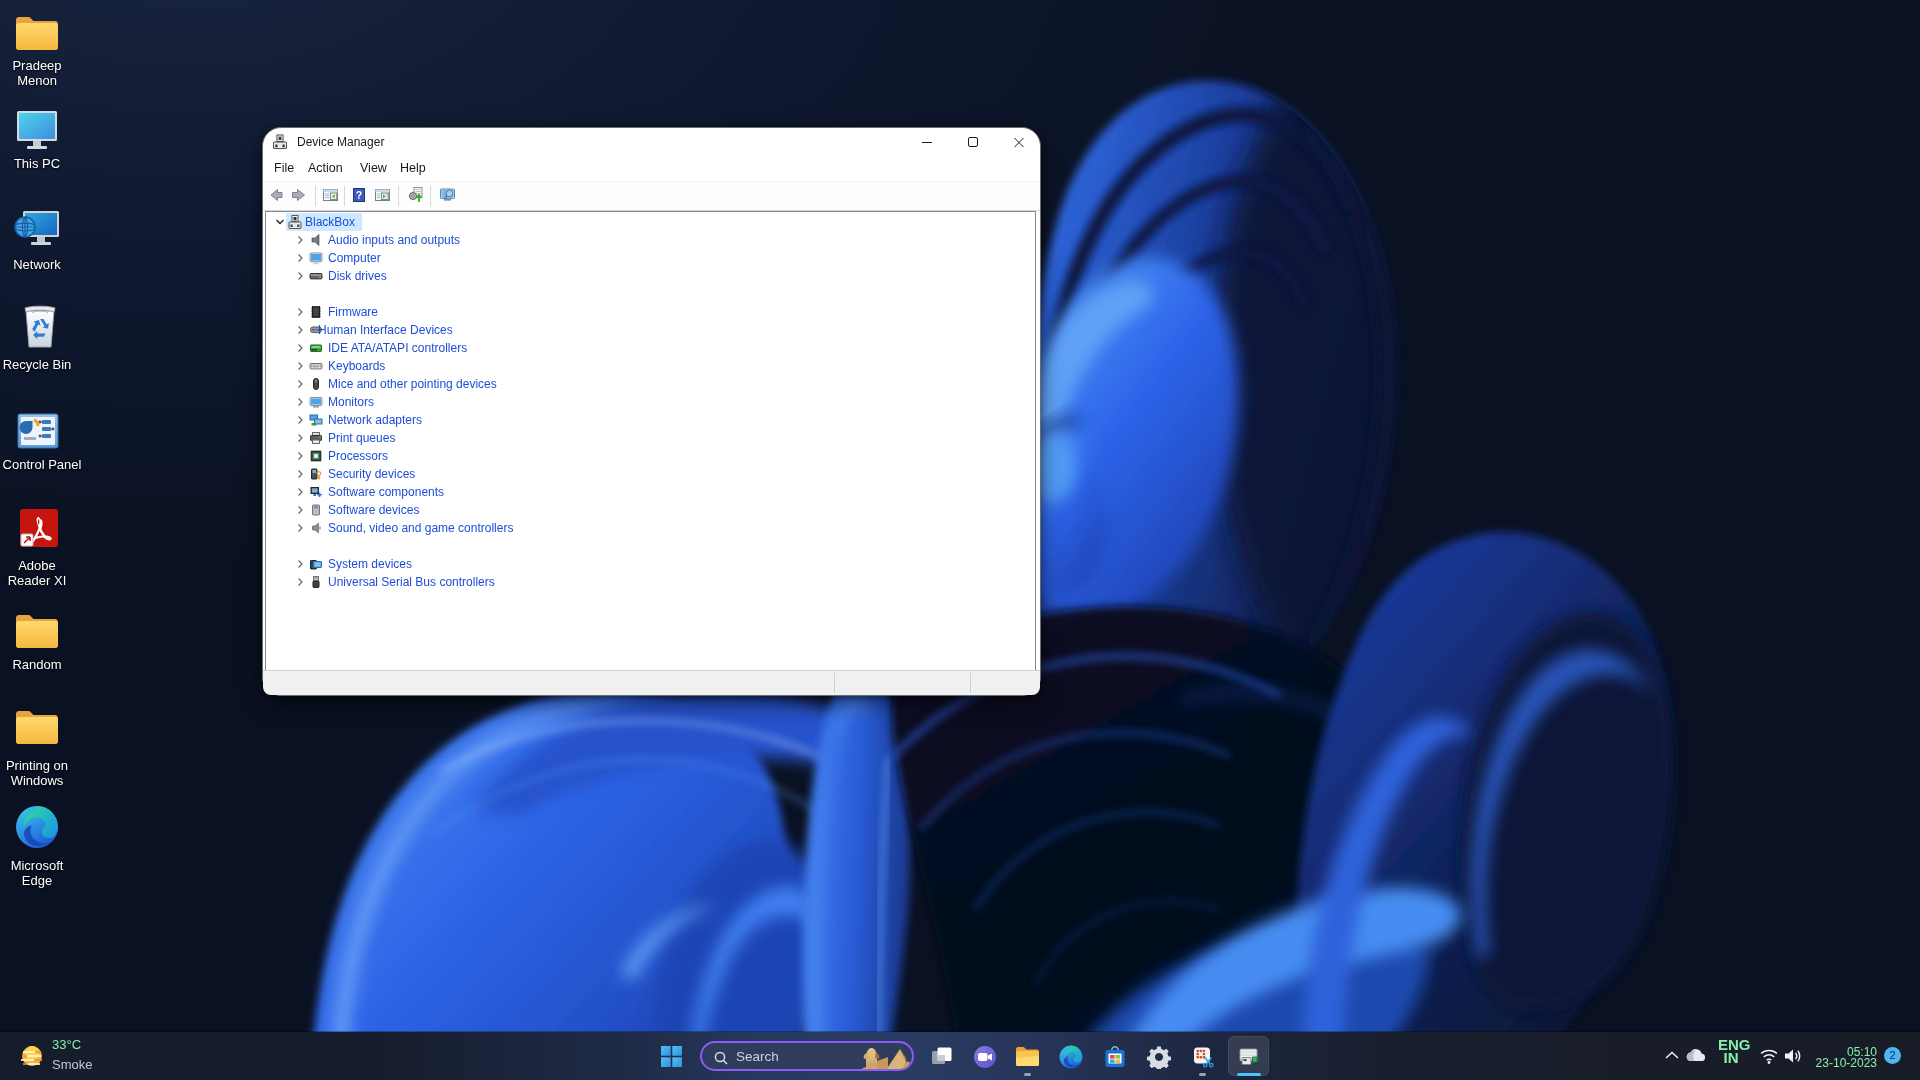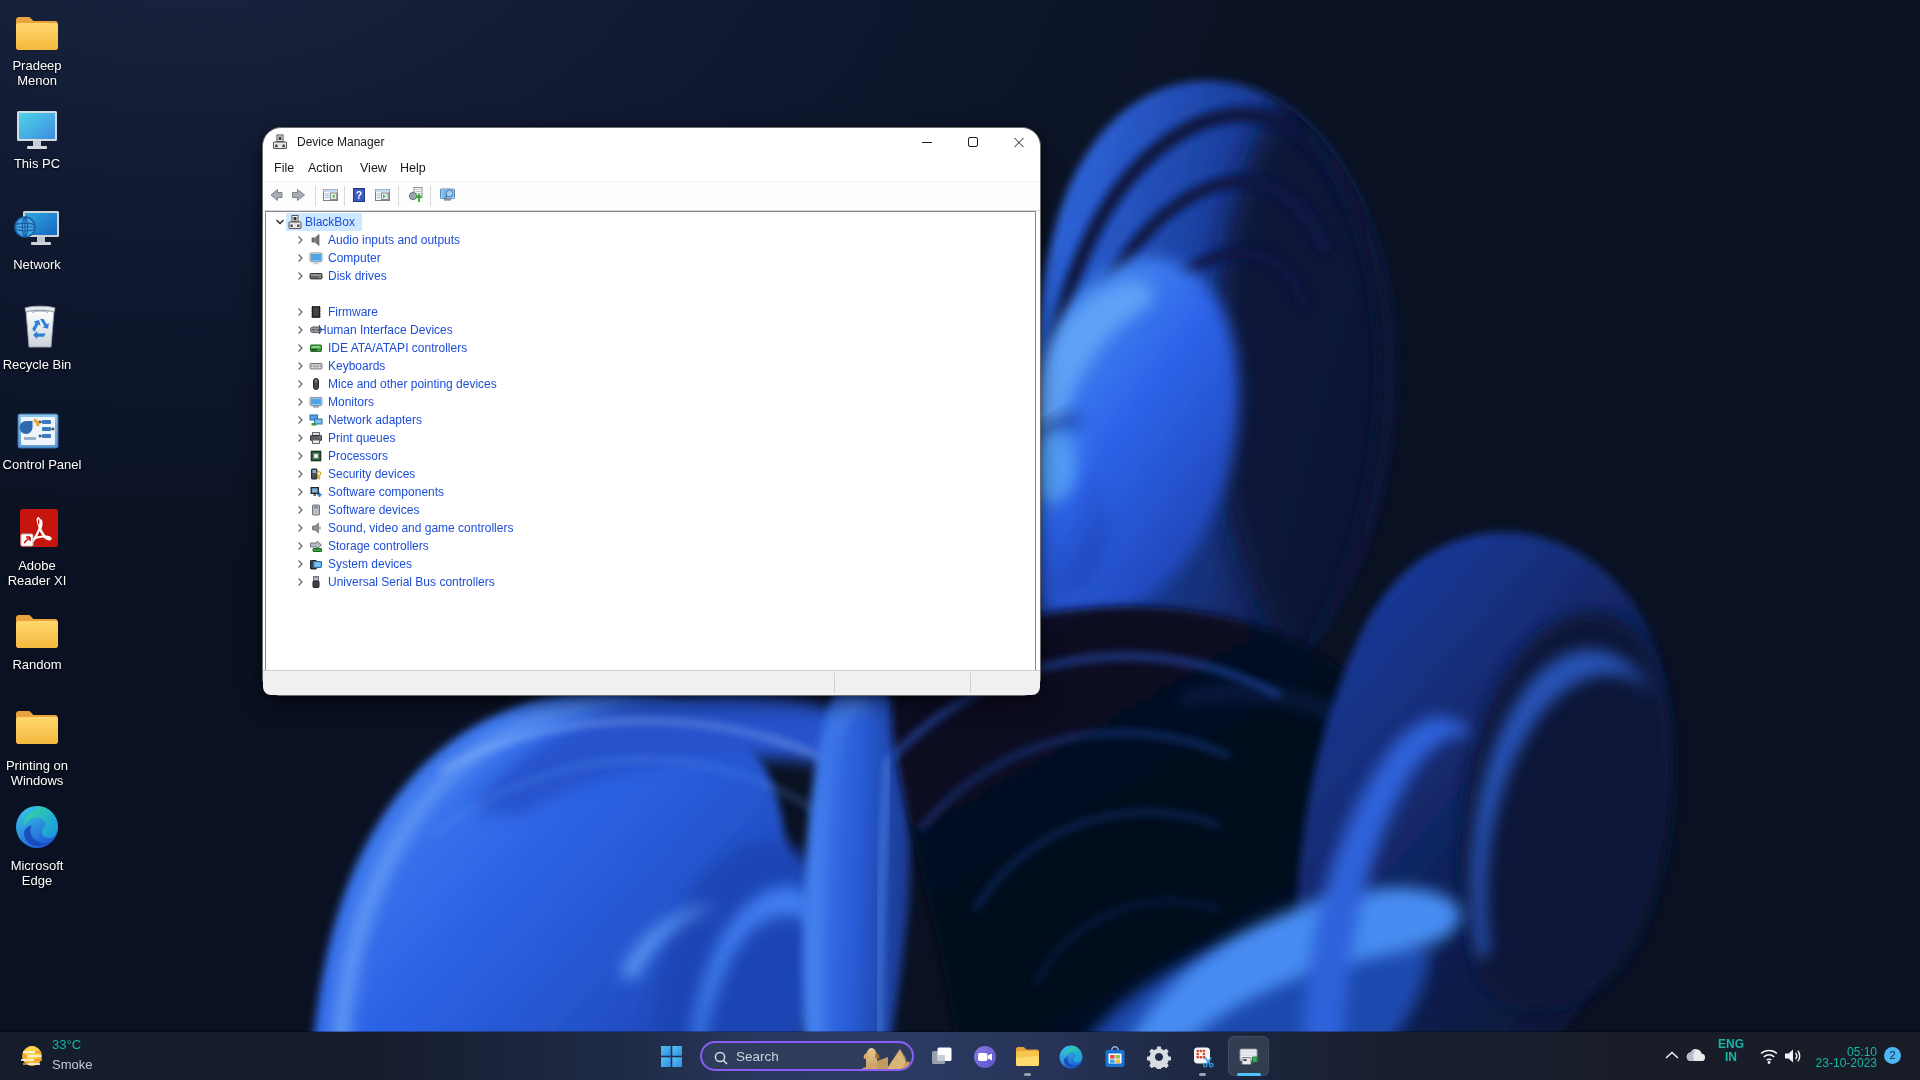--- a/index.html
+++ b/index.html
@@ -29,21 +29,21 @@
   .trow .ric{position:absolute;top:2px;width:14px;height:14px;}
   .trow .lbl{position:absolute;top:2px;}
   #statusbar{position:absolute;left:0;bottom:0;right:0;height:24px;background:#f0f0f0;
     border-top:1px solid #d0d0d0;border-radius:0 0 8px 8px;}
   #statusbar .d1{position:absolute;left:571px;top:2px;width:1px;height:20px;background:#cfcfcf;}
   #statusbar .d2{position:absolute;left:707px;top:2px;width:1px;height:20px;background:#cfcfcf;}
   
   #taskbar{position:absolute;left:0;top:1032px;width:1920px;height:48px;}
   #tbbg{position:absolute;left:0;top:0;width:100%;height:100%;box-shadow:0 -1px 0 rgba(0,0,0,0.3);
     background:linear-gradient(90deg,#151c2c 0%,#161d2e 20%,#1f2b47 33%,#28395f 40%,#2a3c63 47%,#263356 55%,#1d2740 63%,#191f30 72%,#191d29 85%,#181c27 100%);}
-  .tbtext{position:absolute;color:#14b8a6;}
+  .tbtext{position:absolute;color:#86efac;}
 </style>
 </head>
 <body>
 <svg id="wall" viewBox="0 0 1920 1080" preserveAspectRatio="none">
   <defs>
     <radialGradient id="bgTL" cx="10%" cy="-8%" r="60%">
       <stop offset="0" stop-color="#1a2540"></stop>
       <stop offset="50%" stop-color="#0f1930"></stop>
       <stop offset="100%" stop-color="#0a1122"></stop>
     </radialGradient>
@@ -593,30 +593,20 @@
 <div class="trow" style="left:0;top:307px;width:765px">
 <svg class="chev" style="left:29px" width="10" height="10" viewBox="0 0 10 10">
           <path d="M3.5 1.5 L7 5 L3.5 8.5" stroke="#666" stroke-width="1.2" fill="none"></path>
         </svg>
 <span class="ric" style="left:43px"><svg width="14" height="14" viewBox="0 0 14 14">
             <path d="M3.5 5 L6 5 L9.5 2 L9.5 12 L6 9 L3.5 9 Z" fill="#8a9098" stroke="#555" stroke-width="0.6"></path>
             <rect x="10.5" y="5.5" width="1" height="3" fill="#777"></rect>
           </svg></span>
 <span class="lbl" style="left:62px">Sound, video and game controllers</span>
 </div>
-<div class="trow" style="left:0;top:325px;width:765px">
-<svg class="chev" style="left:29px" width="10" height="10" viewBox="0 0 10 10">
-          <path d="M3.5 1.5 L7 5 L3.5 8.5" stroke="#666" stroke-width="1.2" fill="none"></path>
-        </svg>
-<span class="ric" style="left:43px"><svg width="14" height="14" viewBox="0 0 14 14">
-            <path d="M1.5 4 L8 4 L8 2.2 L12.5 6 L8 9.8 L8 8 L1.5 8 Z" fill="#b9bec6" stroke="#70757c"></path>
-            <rect x="4" y="9.5" width="8.5" height="3" rx="0.5" fill="#3a9d3a" stroke="#1d6b1d"></rect>
-          </svg></span>
-<span class="lbl" style="left:62px">Storage controllers</span>
-</div>
 <div class="trow" style="left:0;top:343px;width:765px">
 <svg class="chev" style="left:29px" width="10" height="10" viewBox="0 0 10 10">
           <path d="M3.5 1.5 L7 5 L3.5 8.5" stroke="#666" stroke-width="1.2" fill="none"></path>
         </svg>
 <span class="ric" style="left:43px"><svg width="14" height="14" viewBox="0 0 14 14">
             <rect x="1.5" y="3.5" width="6" height="8.5" rx="0.6" fill="#3c4248" stroke="#1e2226"></rect>
             <rect x="4.5" y="4.5" width="8" height="6" rx="0.6" fill="#4ba5e8" stroke="#2a6da8"></rect>
             <rect x="5.5" y="5.5" width="6" height="4" fill="#7cc3f0"></rect>
           </svg></span>
 <span class="lbl" style="left:62px">System devices</span>
@@ -785,21 +775,21 @@
   <div style="position:absolute;left:1199px;top:41px;width:7px;height:3px;border-radius:2px;background:#9aa2b0;"></div>
   <div style="position:absolute;left:1237px;top:41px;width:24px;height:3px;border-radius:2px;background:#4cc2ff;"></div>
 
   <svg style="position:absolute;left:1664px;top:17px" width="16" height="14" viewBox="0 0 16 14">
       <path d="M2 9 L8 3.5 L14 9" stroke="#e8eaee" stroke-width="1.6" fill="none"></path>
     </svg>
   <svg style="position:absolute;left:1685px;top:15px" width="22" height="18" viewBox="0 0 22 18">
     <path d="M6 14 a4.2 4.2 0 0 1 -0.3 -8.4 a5.8 5.8 0 0 1 11 1.2 a3.6 3.6 0 0 1 -0.5 7.2 z" fill="#e8eaee"></path>
     <path d="M6 14 a4.2 4.2 0 0 1 -0.3 -8.4 a5.8 5.8 0 0 1 5.4 -2.3 c-2.5 1.2 -3.8 6 -1.8 10.7 z" fill="#b8bdc6"></path>
   </svg>
-  <div class="tbtext" style="left:1718px;top:6px;width:26px;text-align:center;font-size:12px;font-weight:bold;line-height:13px;">ENG<br>IN</div>
+  <div class="tbtext" style="left:1718px;top:6px;width:26px;text-align:center;font-size:15px;font-weight:bold;line-height:13px;">ENG<br>IN</div>
   <svg style="position:absolute;left:1759px;top:15px" width="20" height="18" viewBox="0 0 20 18">
     <g stroke="#f2f4f7" fill="none" stroke-width="1.5">
         <path d="M2 6.5 C6.5 2.5 13.5 2.5 18 6.5"></path>
         <path d="M4.8 9.8 C8 7.2 12 7.2 15.2 9.8"></path>
         <path d="M7.6 13 C9 12 11 12 12.4 13"></path>
       </g>
       <circle cx="10" cy="15.5" r="1.4" fill="#f2f4f7"></circle>
   </svg>
   <svg style="position:absolute;left:1783px;top:15px" width="20" height="18" viewBox="0 0 20 18">
     <path d="M2 6.5 L5.5 6.5 L10 2.5 L10 15.5 L5.5 11.5 L2 11.5 Z" fill="#f2f4f7"></path>

